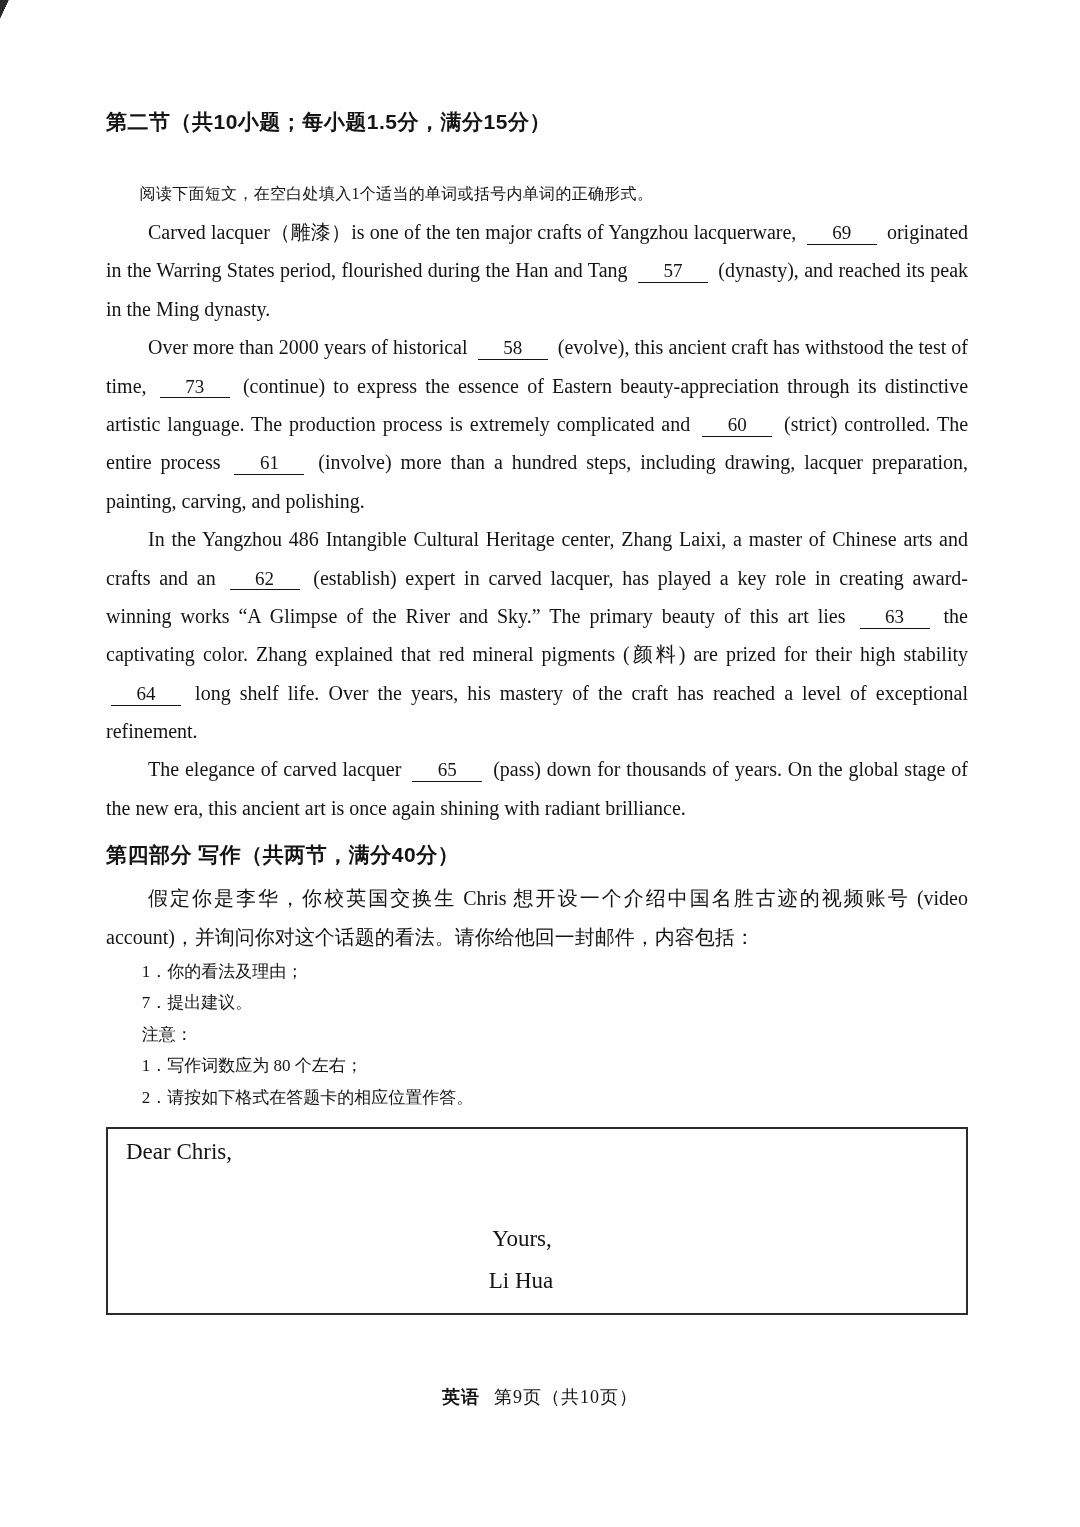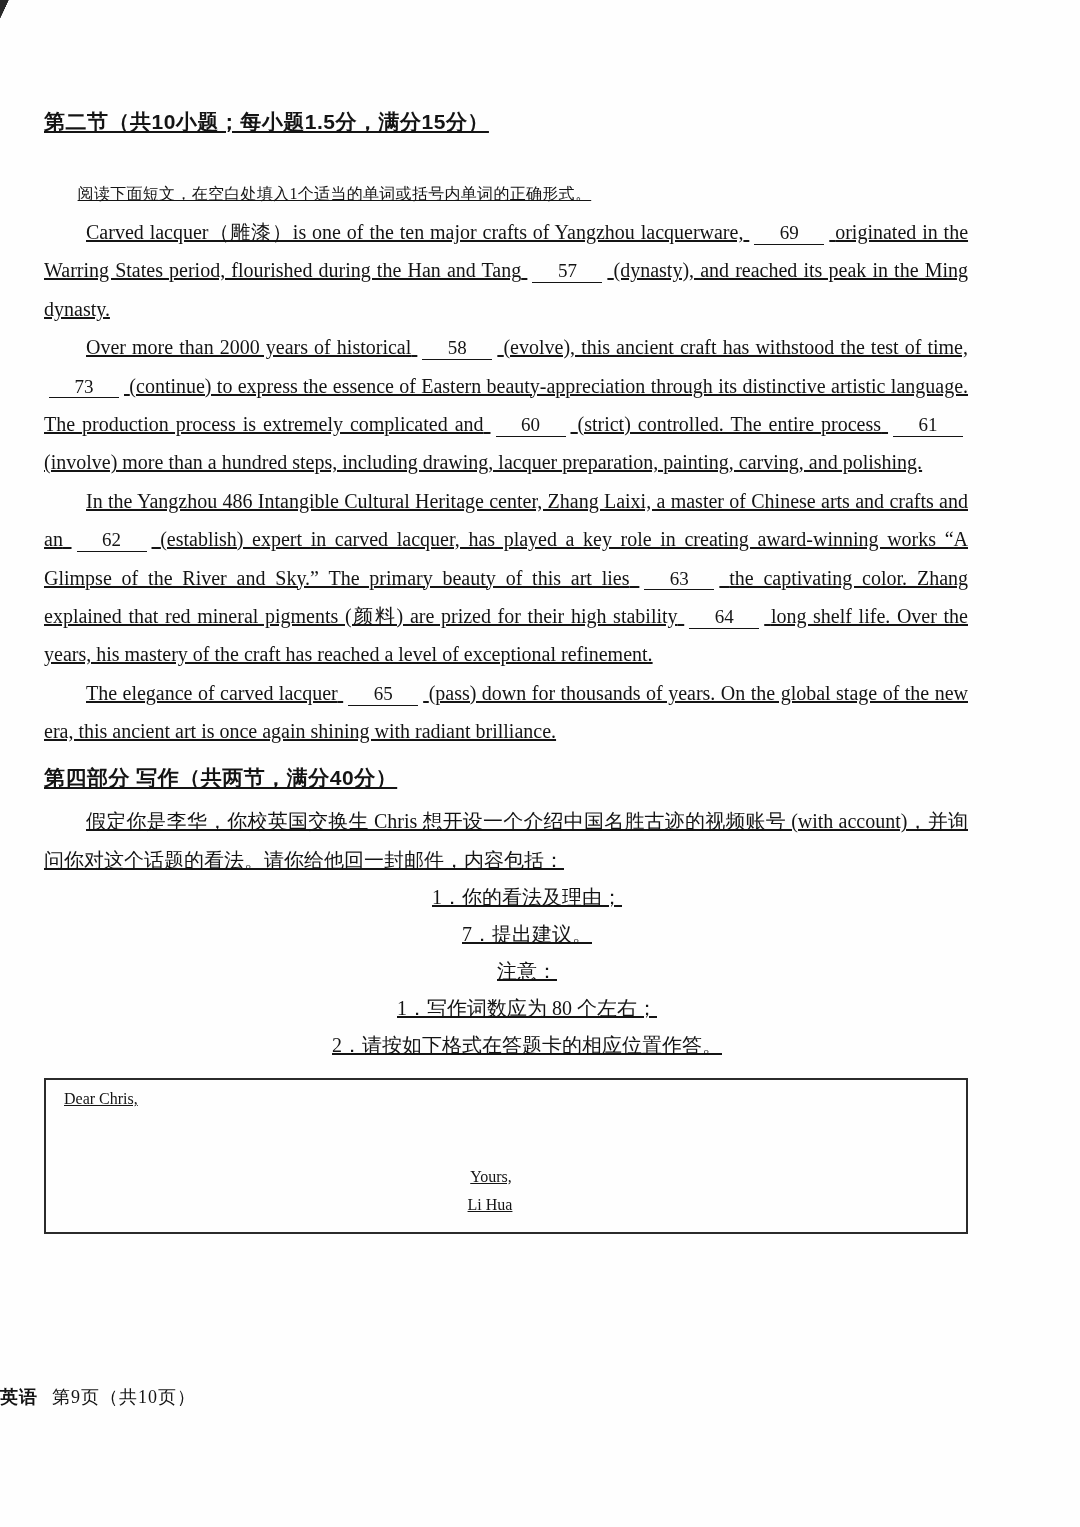--- a/index.html
+++ b/index.html
@@ -14,22 +14,21 @@
     font-family: "Liberation Serif", "DejaVu Serif", serif;
     overflow: hidden;
   }
   .scan-corner {
     position: absolute;
     top: 0; left: 0;
     width: 26px; height: 46px;
     background: linear-gradient(115deg, #2a2a2a 18%, transparent 19%);
   }
   .content {
-    padding: 108px 112px 0 44px;
-    text-decoration: underline;
+    padding: 108px 112px 0 106px;
   }
   .sec-heading {
     font-size: 21px;
     font-weight: bold;
     font-family: "Liberation Sans", "DejaVu Sans", sans-serif;
     letter-spacing: 0.5px;
     margin-bottom: 14px;
   }
   .instruction {
     font-size: 16px;
@@ -70,49 +69,48 @@
     letter-spacing: 0.5px;
     margin-bottom: 12px;
   }
   .prompt {
     font-size: 20px;
     line-height: 1.92;
     text-align: justify;
     text-indent: 2.1em;
   }
   .task-item, .note-item, .note-label {
-    font-size: 20px;
+    font-size: 17px;
     line-height: 1.85;
     padding-left: 2.1em;
-    text-align: center;
   }
   .letter-box {
     margin-top: 14px;
     width: 100%;
-    height: 156px;
+    height: 188px;
     border: 2px solid #2b2b2b;
     padding: 10px 20px 12px 18px;
     display: flex;
     flex-direction: column;
     justify-content: space-between;
-    font-size: 16px;
+    font-size: 23px;
   }
   .letter-greeting { text-align: left; }
   .letter-close {
     text-align: center;
     padding-right: 28px;
     line-height: 1.8;
   }
   .letter-close .sig { padding-right: 2px; }
   .footer {
     position: absolute;
     left: 0;
     bottom: 118px;
     width: 100%;
-    text-align: left;
+    text-align: center;
     font-size: 18px;
     letter-spacing: 1px;
   }
   .footer .footer-left { font-weight: bold; margin-right: 14px; }
 </style>
 </head>
 <body>
 
 <div class="page">
   <div class="scan-corner"></div>
@@ -153,21 +151,21 @@
     </p>
 
     <p class="para">
       <span>The elegance of carved lacquer</span>
       <span class="blank">65</span>
       <span>(pass) down for thousands of years. On the global stage of the new era, this ancient art is once again shining with radiant brilliance.</span>
     </p>
 
     <div class="part-heading">第四部分  写作（共两节，满分40分）</div>
 
-    <p class="prompt">假定你是李华，你校英国交换生 Chris 想开设一个介绍中国名胜古迹的视频账号 (with account)，并询问你对这个话题的看法。请你给他回一封邮件，内容包括：</p>
+    <p class="prompt">假定你是李华，你校英国交换生 Chris 想开设一个介绍中国名胜古迹的视频账号 (video account)，并询问你对这个话题的看法。请你给他回一封邮件，内容包括：</p>
     <div class="task-item">1．你的看法及理由；</div>
     <div class="task-item">7．提出建议。</div>
     <div class="note-label">注意：</div>
     <div class="note-item">1．写作词数应为 80 个左右；</div>
     <div class="note-item">2．请按如下格式在答题卡的相应位置作答。</div>
 
     <div class="letter-box">
       <div class="letter-greeting">Dear Chris,</div>
       <div class="letter-close">
         <div>Yours,</div>

